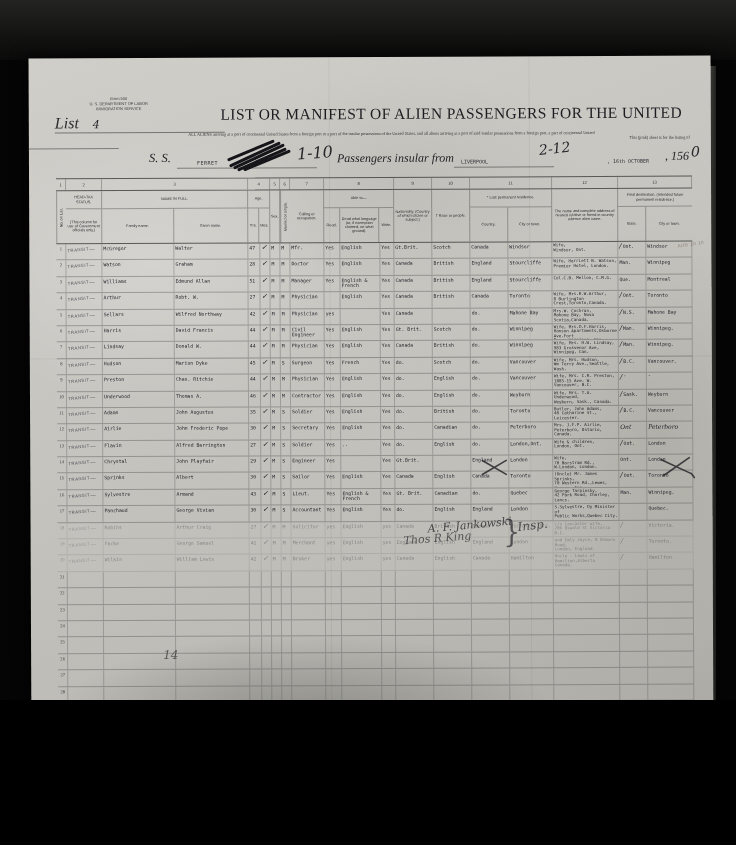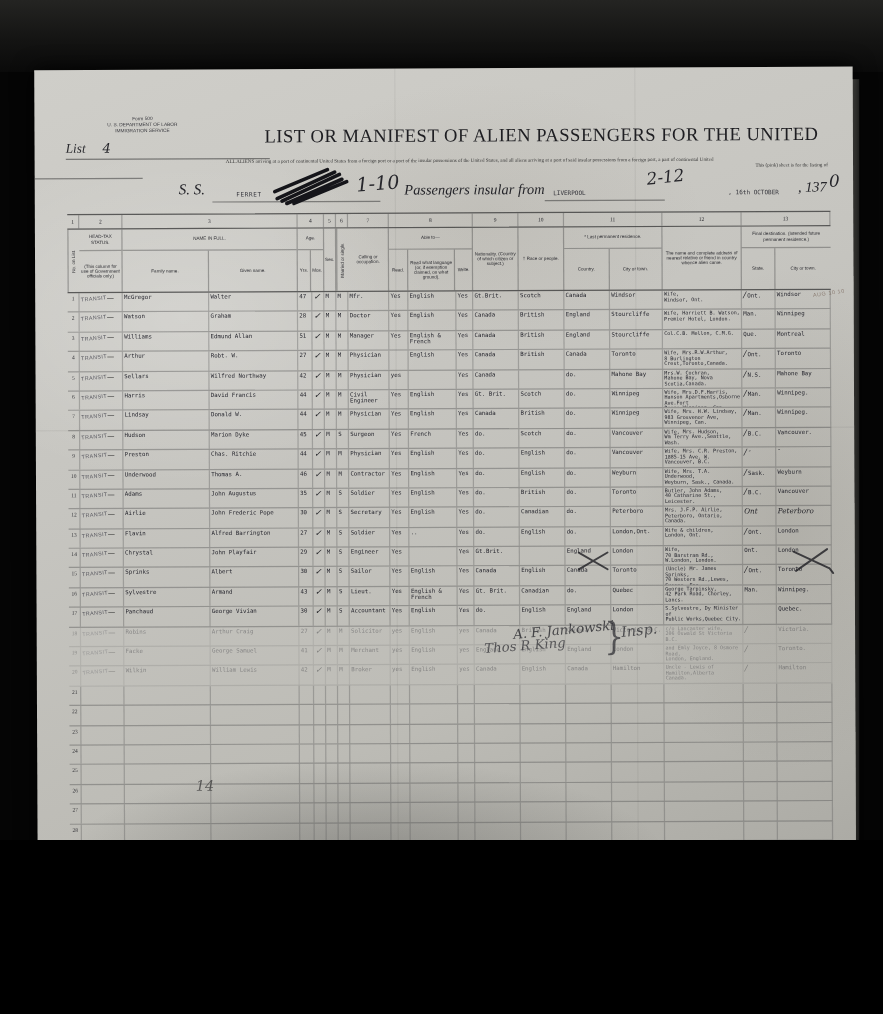--- a/index.html
+++ b/index.html
@@ -23,21 +23,21 @@
          background:radial-gradient(ellipse 70% 100% at 50% 120%, rgba(0,0,0,.55), rgba(0,0,0,0) 70%);}
   .paper-clip-br{position:absolute;right:-30px;bottom:-34px;width:240px;height:70px;background:#000;
          border-radius:100% 0 0 0;transform:rotate(-2deg);}
   .crease-v{position:absolute;top:0;width:1px;height:100%;background:rgba(0,0,0,.05);}
   .crease-h{position:absolute;left:0;width:100%;height:1px;background:rgba(0,0,0,.05);}
 
   
   .agency{position:absolute;left:50px;top:38px;width:80px;text-align:center;
           font-size:4px;line-height:5px;color:#3b3b40;font-family:"Liberation Sans",sans-serif;}
   .list-line{position:absolute;left:26px;top:56px;width:170px;border-bottom:1px solid rgba(60,60,60,.6);}
-  .list-label{font-style:italic;font-size:11px;color:#2c2c30;}
+  .list-label{font-style:italic;font-size:16px;color:#2c2c30;}
   .list-num{font-family:"DejaVu Serif",serif;font-style:italic;font-size:11px;color:#333;padding-left:10px;}
   .main-title{position:absolute;left:150px;top:48px;width:545px;text-align:center;
           font-size:15.5px;letter-spacing:.4px;color:#1e1e22;white-space:nowrap;}
   .subtitle{position:absolute;left:60px;top:74px;width:605px;font-size:4.2px;line-height:5px;
           color:#333;text-align:center;}
   .subtitle2{text-align:right;padding-right:4px;}
 
   .ss-line{position:absolute;left:0;top:90px;width:682px;height:26px;}
   .ss-label{position:absolute;left:120px;top:3px;font-style:italic;font-size:12.5px;color:#25252a;}
   .blank{position:absolute;border-bottom:1px solid rgba(60,60,60,.55);}
@@ -148,21 +148,21 @@
       <svg class="ink" style="left:196px;top:-8px" width="70" height="32">
         <path d="M6 26 L54 4 M10 28 L58 6 M14 30 L60 10 M4 20 L48 2 M20 30 L64 12" stroke="#15151a" stroke-width="3" fill="none" stroke-linecap="round"></path>
       </svg>
       <span class="hand hand-pages">1-10</span>
       <span class="sailing-label">Passengers insular from</span>
       <span class="blank" style="left:425px;top:20px;width:100px"></span>
       <span class="typed-sm port-typed">LIVERPOOL</span>
       <span class="hand hand-note">2-12</span>
       <span class="typed-sm date-typed">, 16th OCTOBER</span>
       <span class="blank" style="left:540px,top:20px;width:90px"></span>
-      <span class="year-printed">, 137</span>
+      <span class="year-printed">, 156</span>
       <span class="hand year-hand">0</span>
     </div>
 
     <div class="manifest">
       <div class="tnums" id="tnums">
           <div style="width: 10px;">1</div>
           <div style="width: 36px;">2</div>
           <div style="width: 146px;">3</div>
           <div style="width: 22px;">4</div>
           <div style="width: 10px;">5</div>

